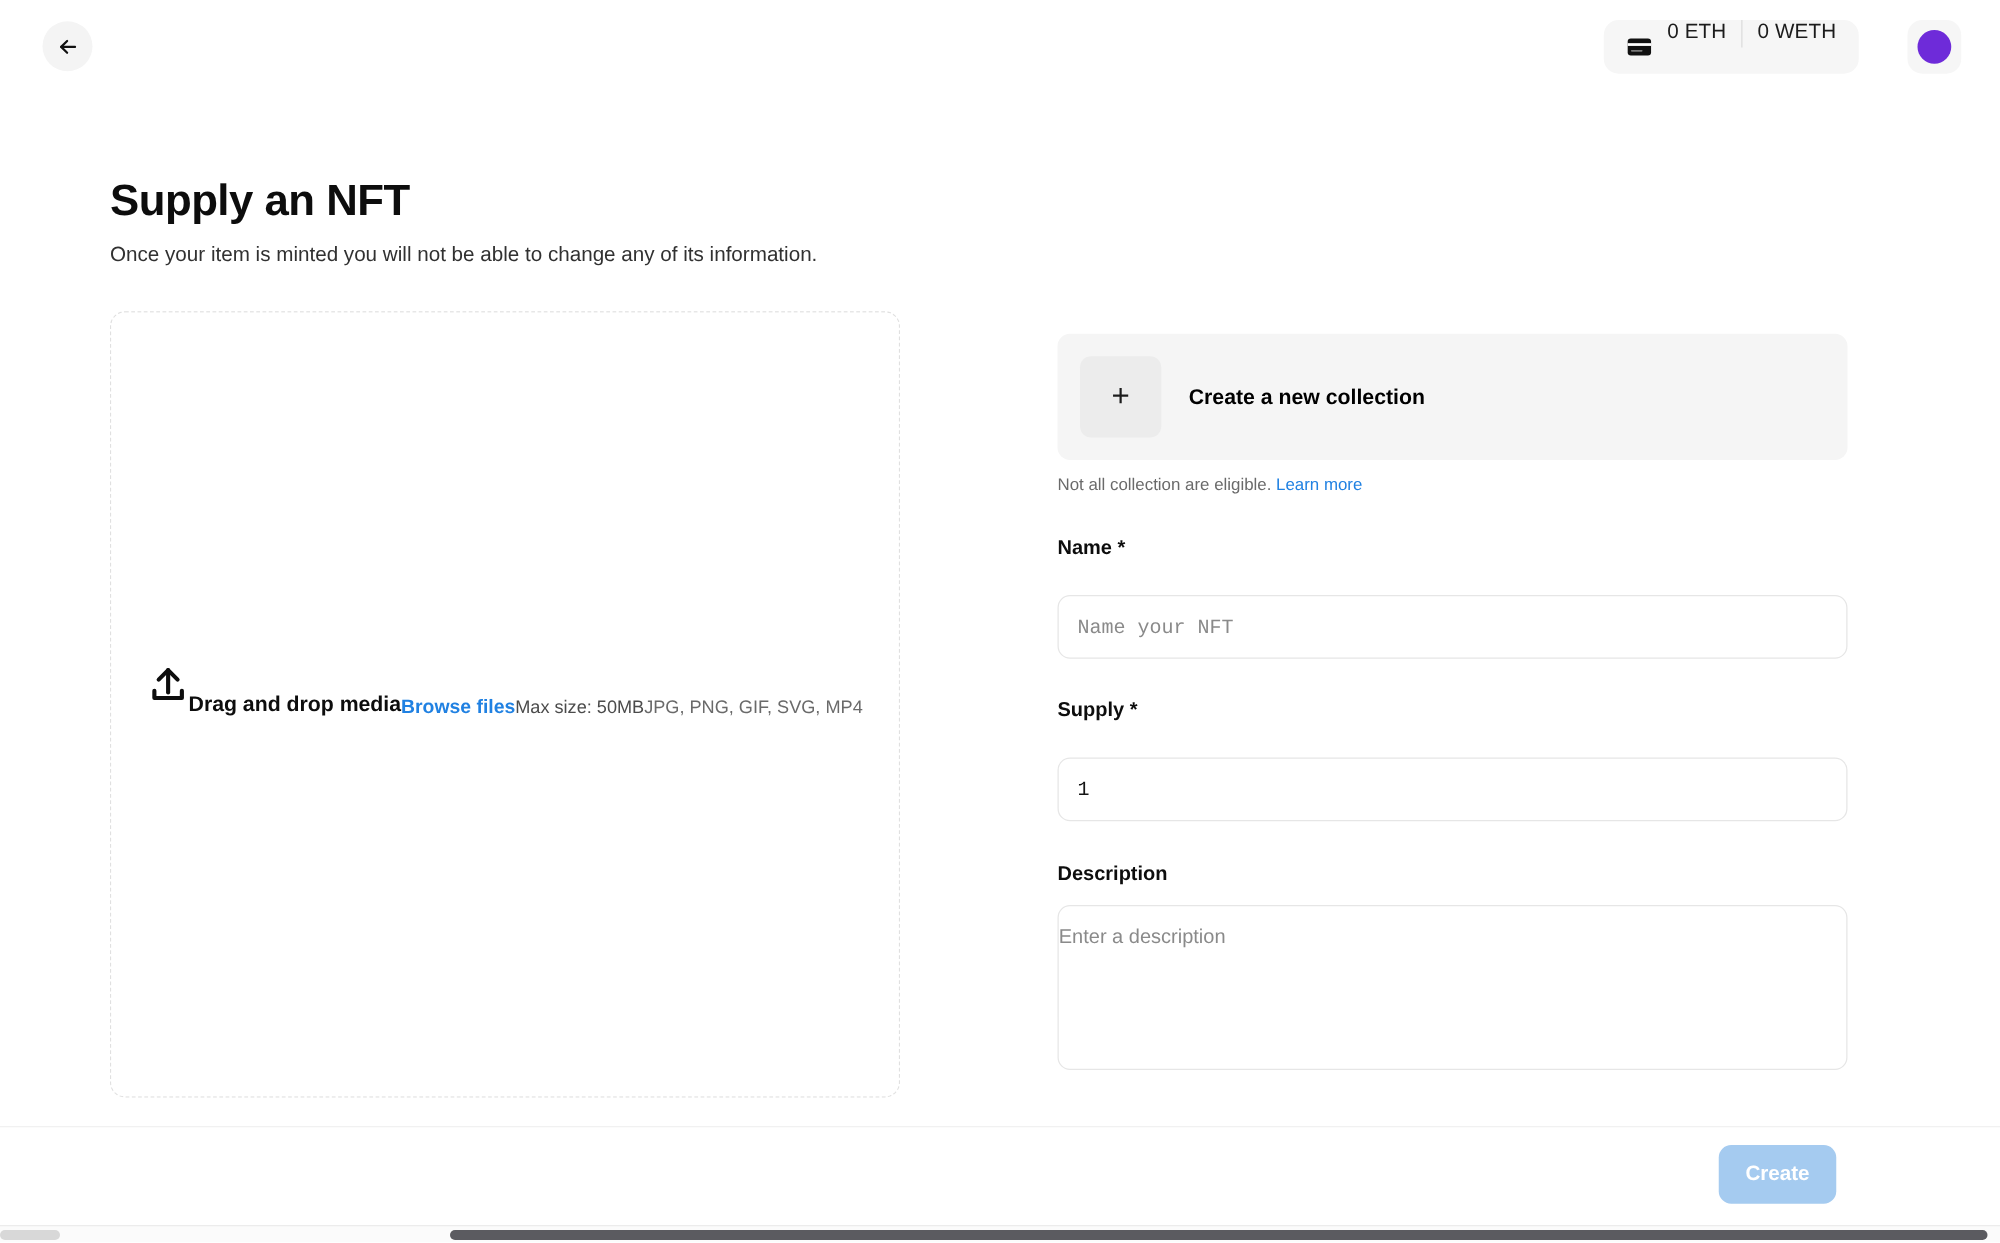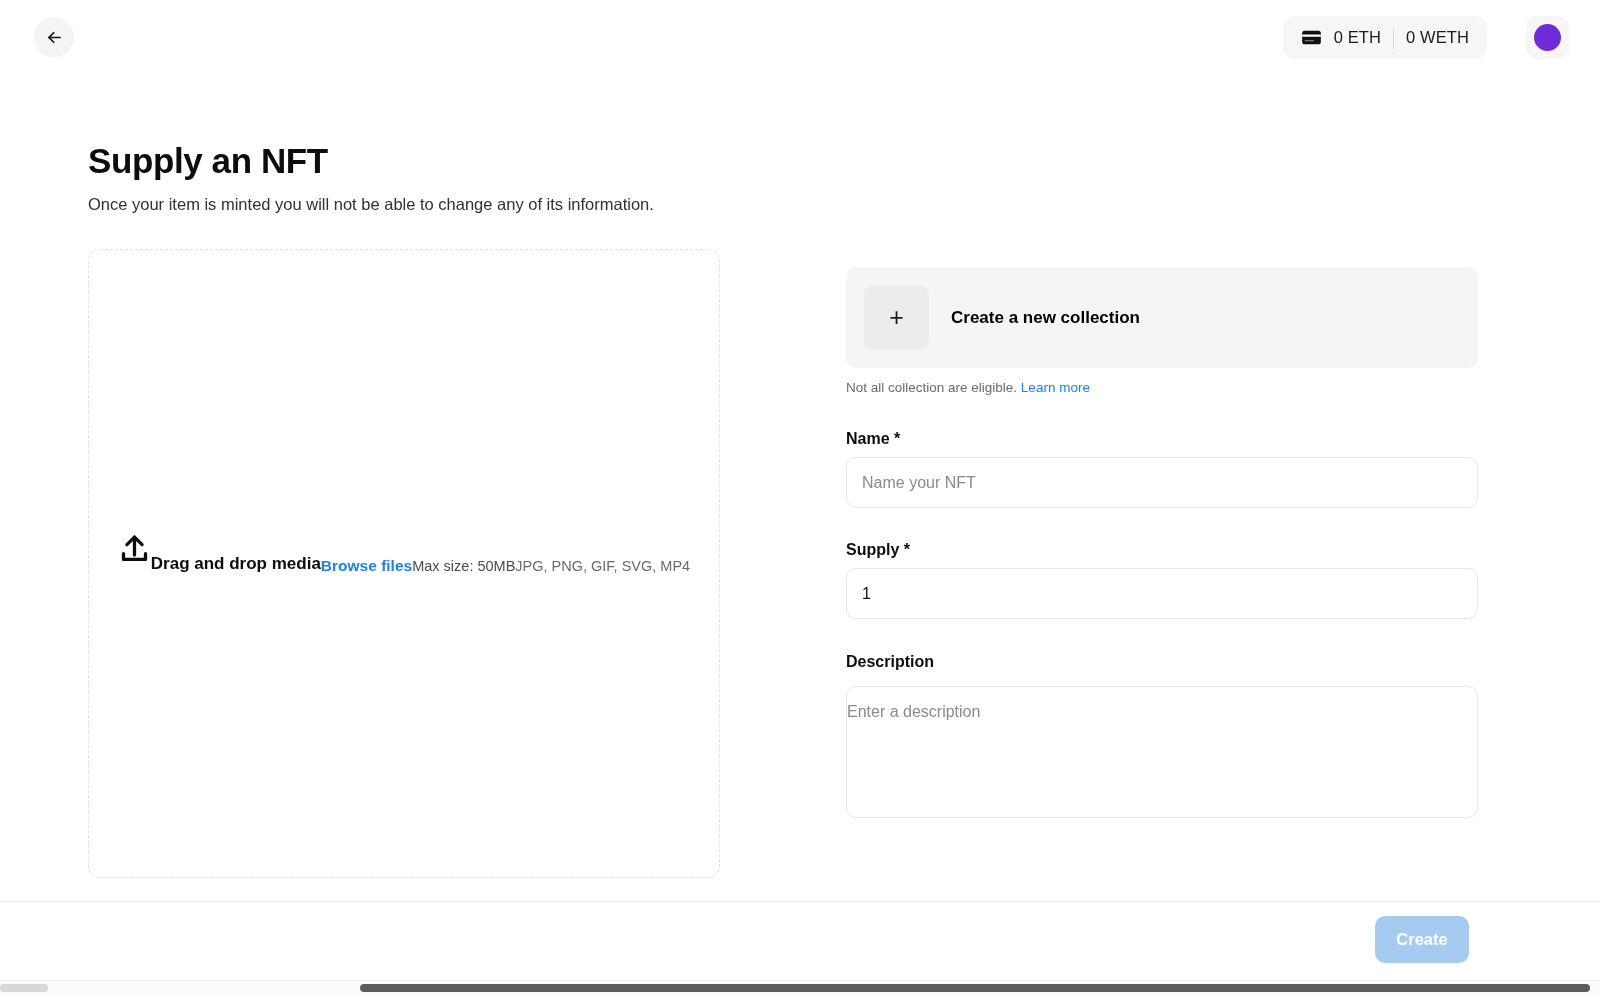--- a/index.html
+++ b/index.html
@@ -37,21 +37,20 @@
   }
   .back-button svg { display: block; }
 
   .wallet-pill {
     position: absolute;
     right: 113px; top: 16px;
     height: 43px;
     background: #f6f6f6;
     border-radius: 12px;
     display: flex;
-    align-items: center;
     padding: 0 18px;
     gap: 12px;
     cursor: pointer;
   }
   .wallet-icon { display: flex; align-items: center; }
   .wallet-amount {
     font-size: 16.5px;
     color: #1c1c1c;
     letter-spacing: 0.1px;
     white-space: nowrap;
@@ -190,27 +189,27 @@
   .eligible-note a {
     color: #2081e2;
     text-decoration: none;
     cursor: pointer;
   }
 
   .field-group { margin-top: 31px; }
   .field-group.desc { margin-top: 32px; }
 
   .text-input {
-    margin-top: 7px;
+    margin-top: 26px;
     width: 632px;
     height: 51px;
     border: 1px solid #e6e6e6;
     border-radius: 10px;
     background: #ffffff;
-    font-family: Liberation Sans, sans-serif;
+    font-family: Liberation Mono, monospace;
     font-size: 16px;
     color: #141414;
     padding: 0 15px;
     outline: none;
   }
   .text-input::placeholder { color: #8a8a8a; }
 
   .textarea-input {
     margin-top: 13px;
     width: 632px;

